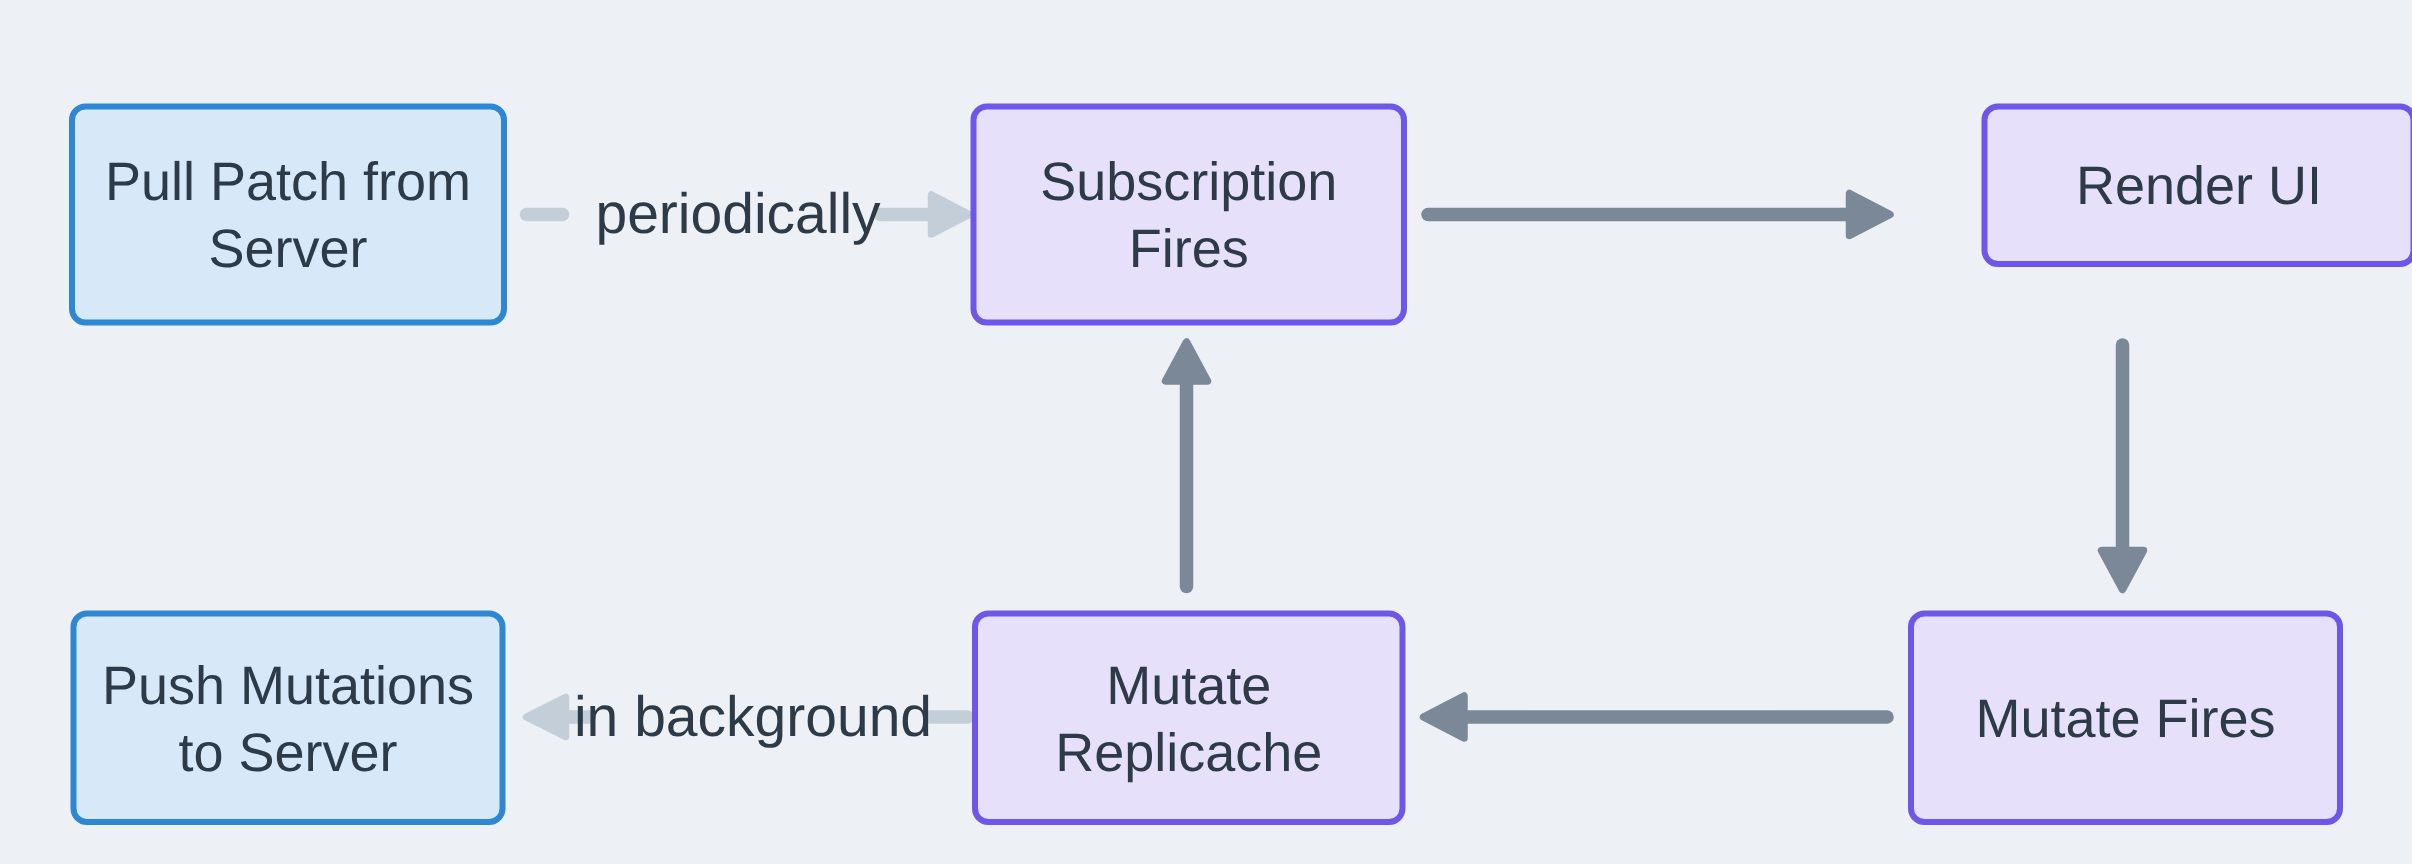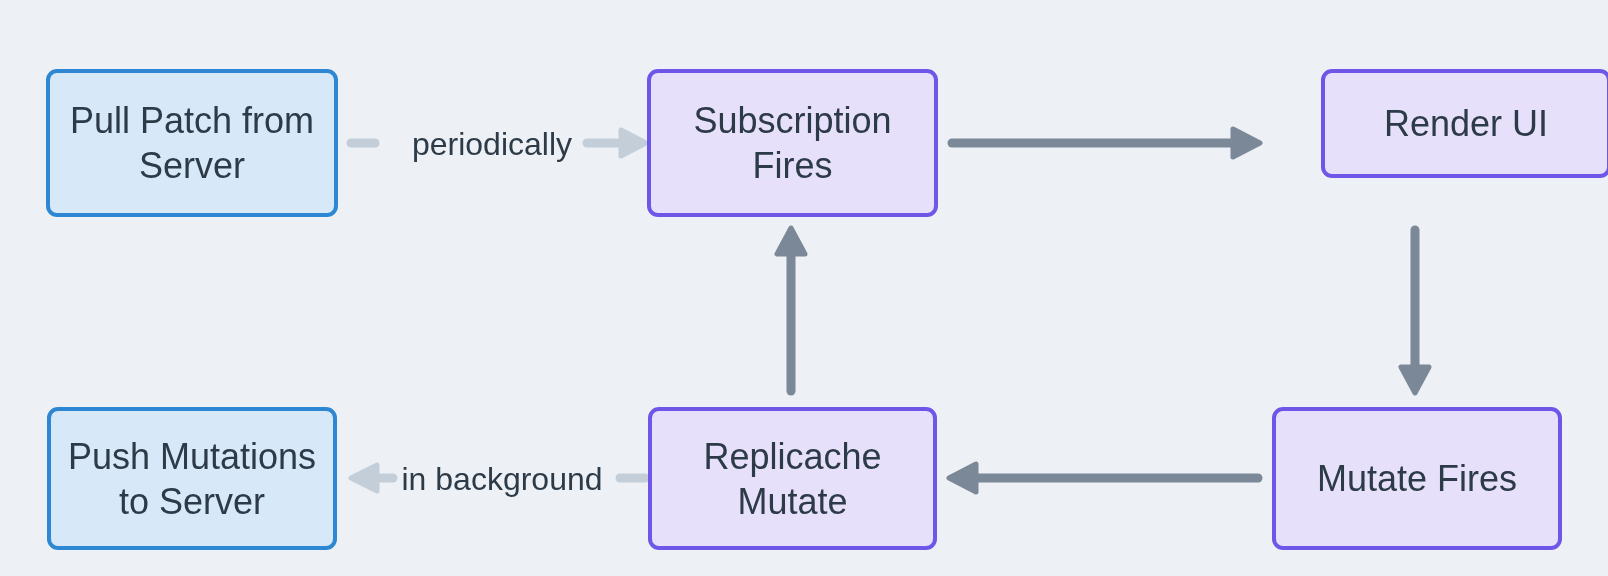--- a/index.html
+++ b/index.html
@@ -54,21 +54,21 @@
   .node-pull   { left: 46px;   top: 45px;  width: 292px; height: 148px; }
   .node-sub    { left: 647px;  top: 45px;  width: 291px; height: 148px; text-align: right; }
   .node-render { left: 1321px; top: 45px;  width: 290px; height: 109px; }
   .node-event  { left: 1272px; top: 383px; width: 290px; height: 143px; }
   .node-mutate { left: 648px;  top: 383px; width: 289px; height: 143px; }
   .node-push   { left: 47px;   top: 383px; width: 290px; height: 143px; align-items: center; }
 
   .edge-label {
     position: absolute;
     transform: translate(-50%, -50%);
-    font-size: 32px;
+    font-size: 38px;
     color: var(--text);
     white-space: nowrap;
   }
   .label-periodically  { left: 492px; top: 120px; }
   .label-in-background { left: 502px; top: 455px; }
 </style>
 </head>
 <body>
 
 <div class="canvas">
@@ -108,22 +108,22 @@
 
   <div class="node node-purple node-render">
     <span>Render UI</span>
   </div>
 
   <div class="node node-purple node-event">
     <span>Mutate Fires</span>
   </div>
 
   <div class="node node-purple node-mutate">
+    <span>Mutate</span>
     <span>Replicache</span>
-    <span>Mutate</span>
   </div>
 
   <div class="node node-blue node-push">
     <span>Push Mutations</span>
     <span>to Server</span>
   </div>
 
   <div class="edge-label label-periodically">periodically</div>
   <div class="edge-label label-in-background">in background</div>
 

